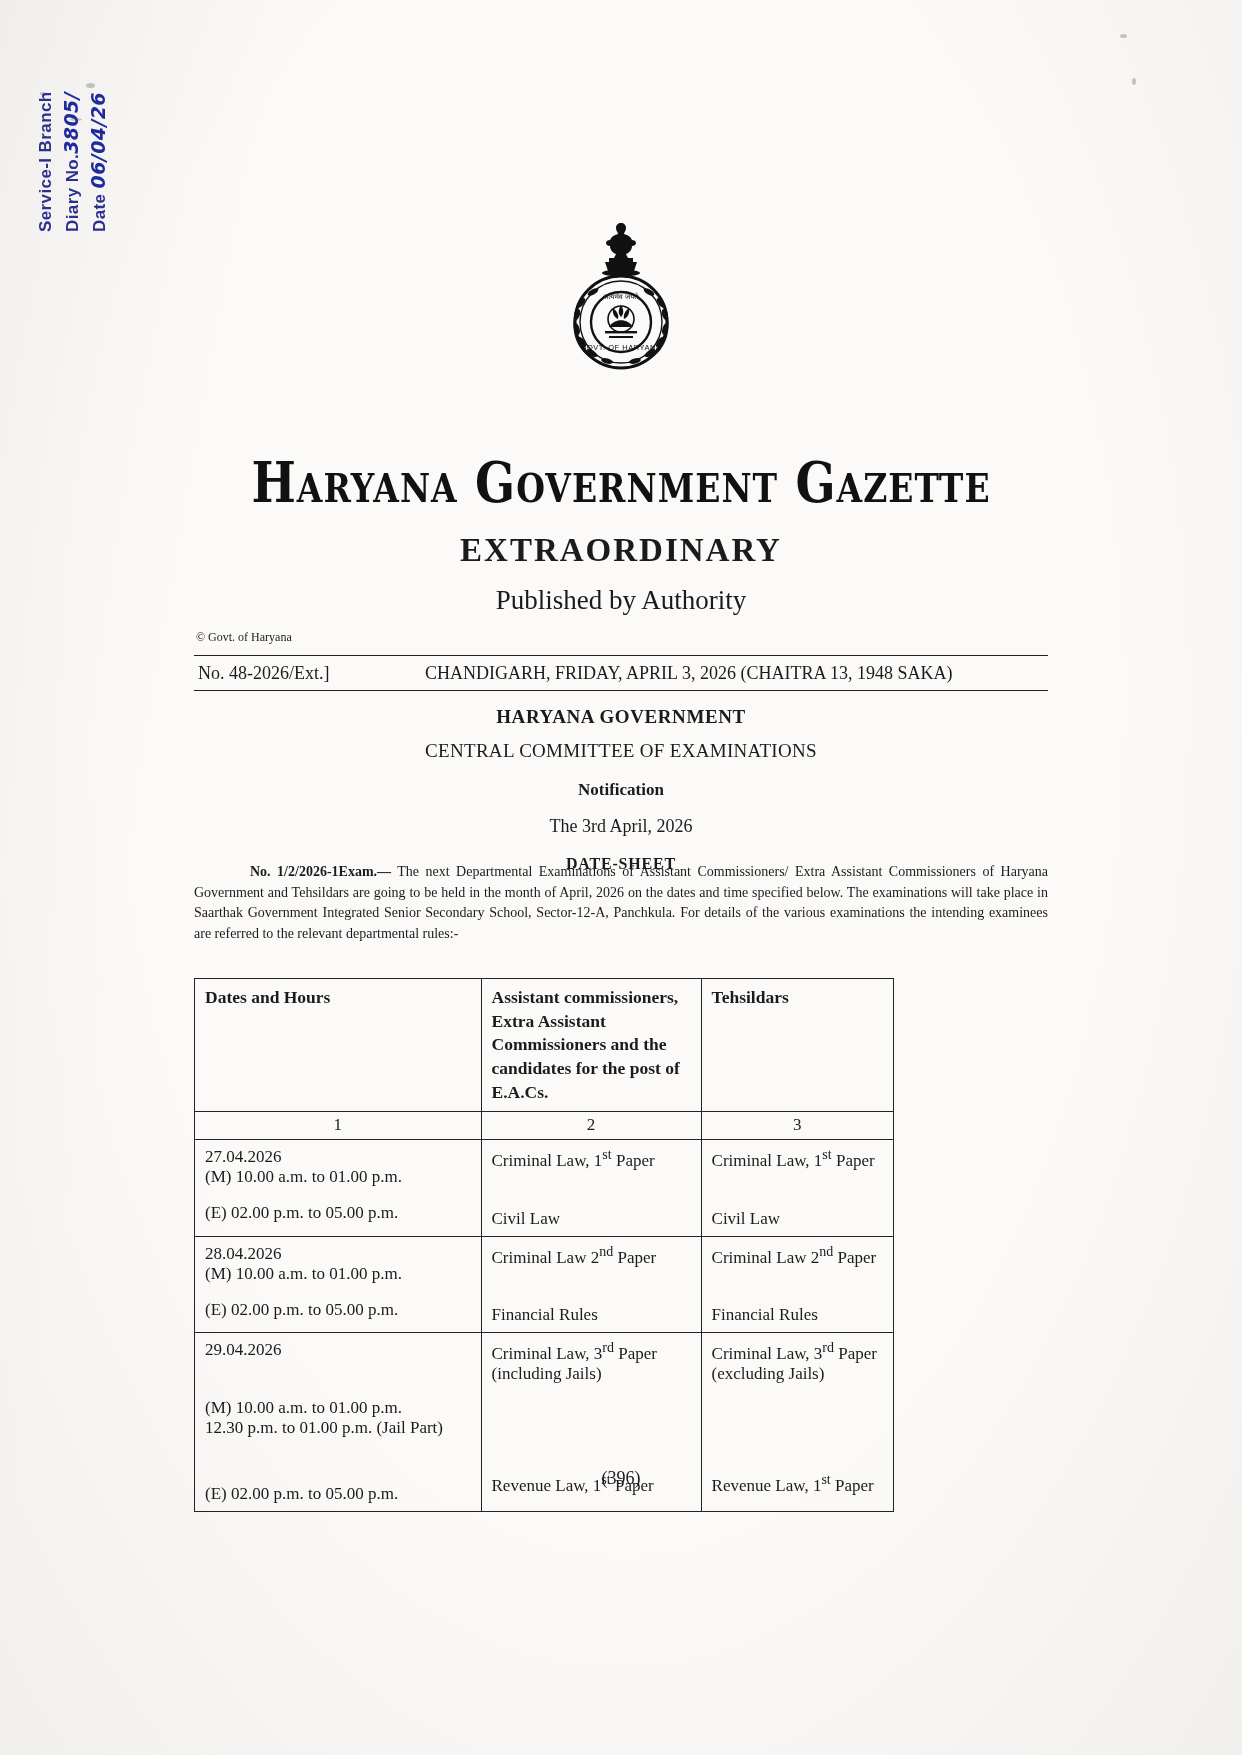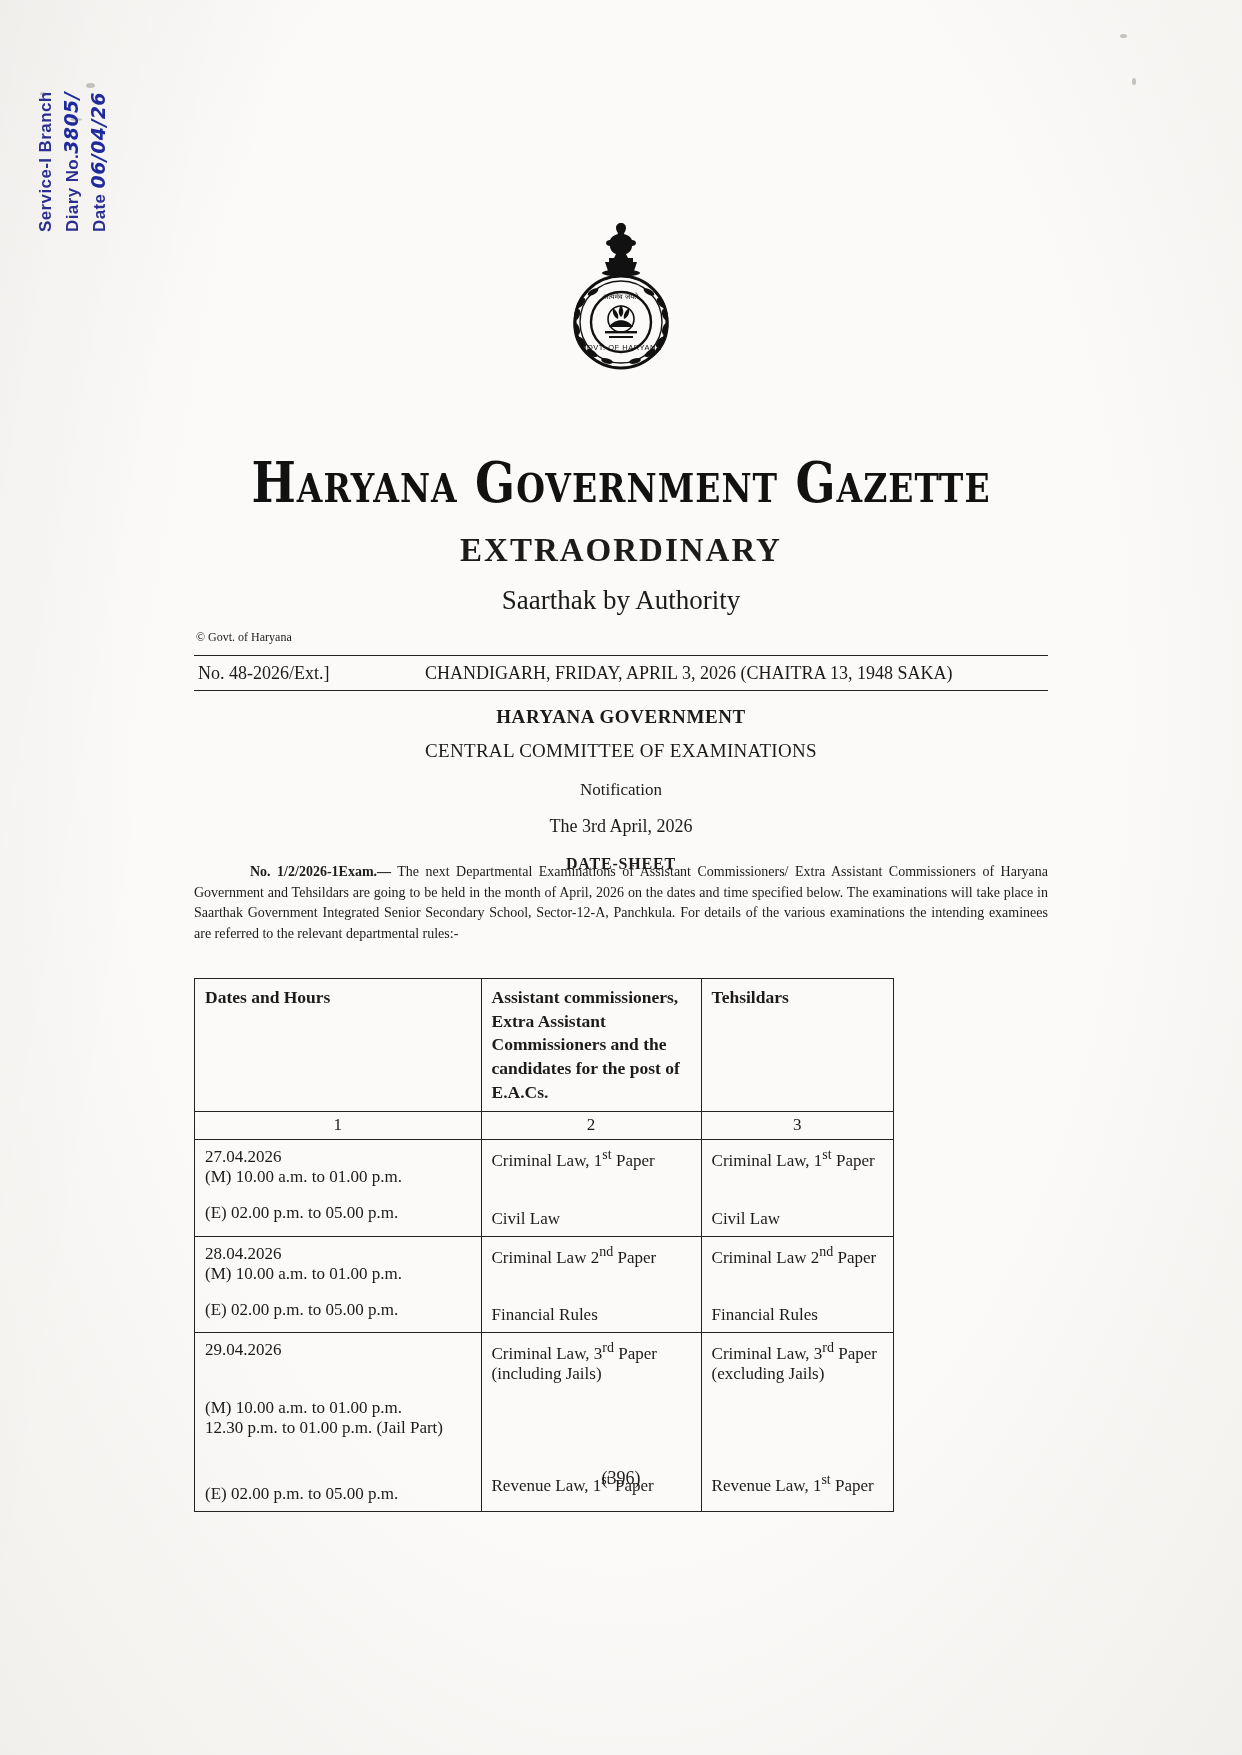--- a/index.html
+++ b/index.html
@@ -129,21 +129,21 @@
 
   
   .headings {
     position: absolute;
     left: 0; right: 0;
     top: 700px;
     text-align: center;
   }
   .h-govt { font-weight: bold; font-size: 19px; letter-spacing: .6px; margin-top: 6px;}
   .h-cce { font-size: 19px; margin-top: 12px; letter-spacing: .3px;}
-  .h-notif { font-weight: normal; font-size: 17px; margin-top: 18px;}
+  .h-notif { font-weight: bold; font-size: 17px; margin-top: 18px;}
   .h-date { font-size: 18px; margin-top: 16px;}
   .h-ds { font-weight: bold; font-size: 16px; margin-top: 18px; letter-spacing: .8px;}
 
   
   .para {
     position: absolute;
     left: 194px;
     right: 194px;
     top: 862px;
     font-size: 14px;
@@ -257,21 +257,21 @@
         <rect x="68" y="121" width="24" height="2"></rect>
       </g>
       <text x="80" y="84" font-size="7" text-anchor="middle" fill="#111" font-family="'DejaVu Sans', sans-serif">सत्यमेव जयते</text>
       <text x="80" y="135" font-size="7.5" text-anchor="middle" fill="#111" font-family="'Liberation Sans', sans-serif" letter-spacing="0.5">GOVT. OF HARYANA</text>
     </svg>
   </div>
 
   <div class="masthead">
     <div class="gazette-title">Haryana Government Gazette</div>
     <div class="extraordinary">EXTRAORDINARY</div>
-    <div class="published">Saarthak by Authority</div>
+    <div class="published">Published by Authority</div>
   </div>
 
   <div class="copyright">© Govt. of Haryana</div>
 
   <div class="issue-bar">
     <span class="issue-no">No. 48-2026/Ext.]</span>
     <span class="issue-place">CHANDIGARH, FRIDAY, APRIL 3, 2026 (CHAITRA 13, 1948 SAKA)</span>
   </div>
 
   <div class="headings">

